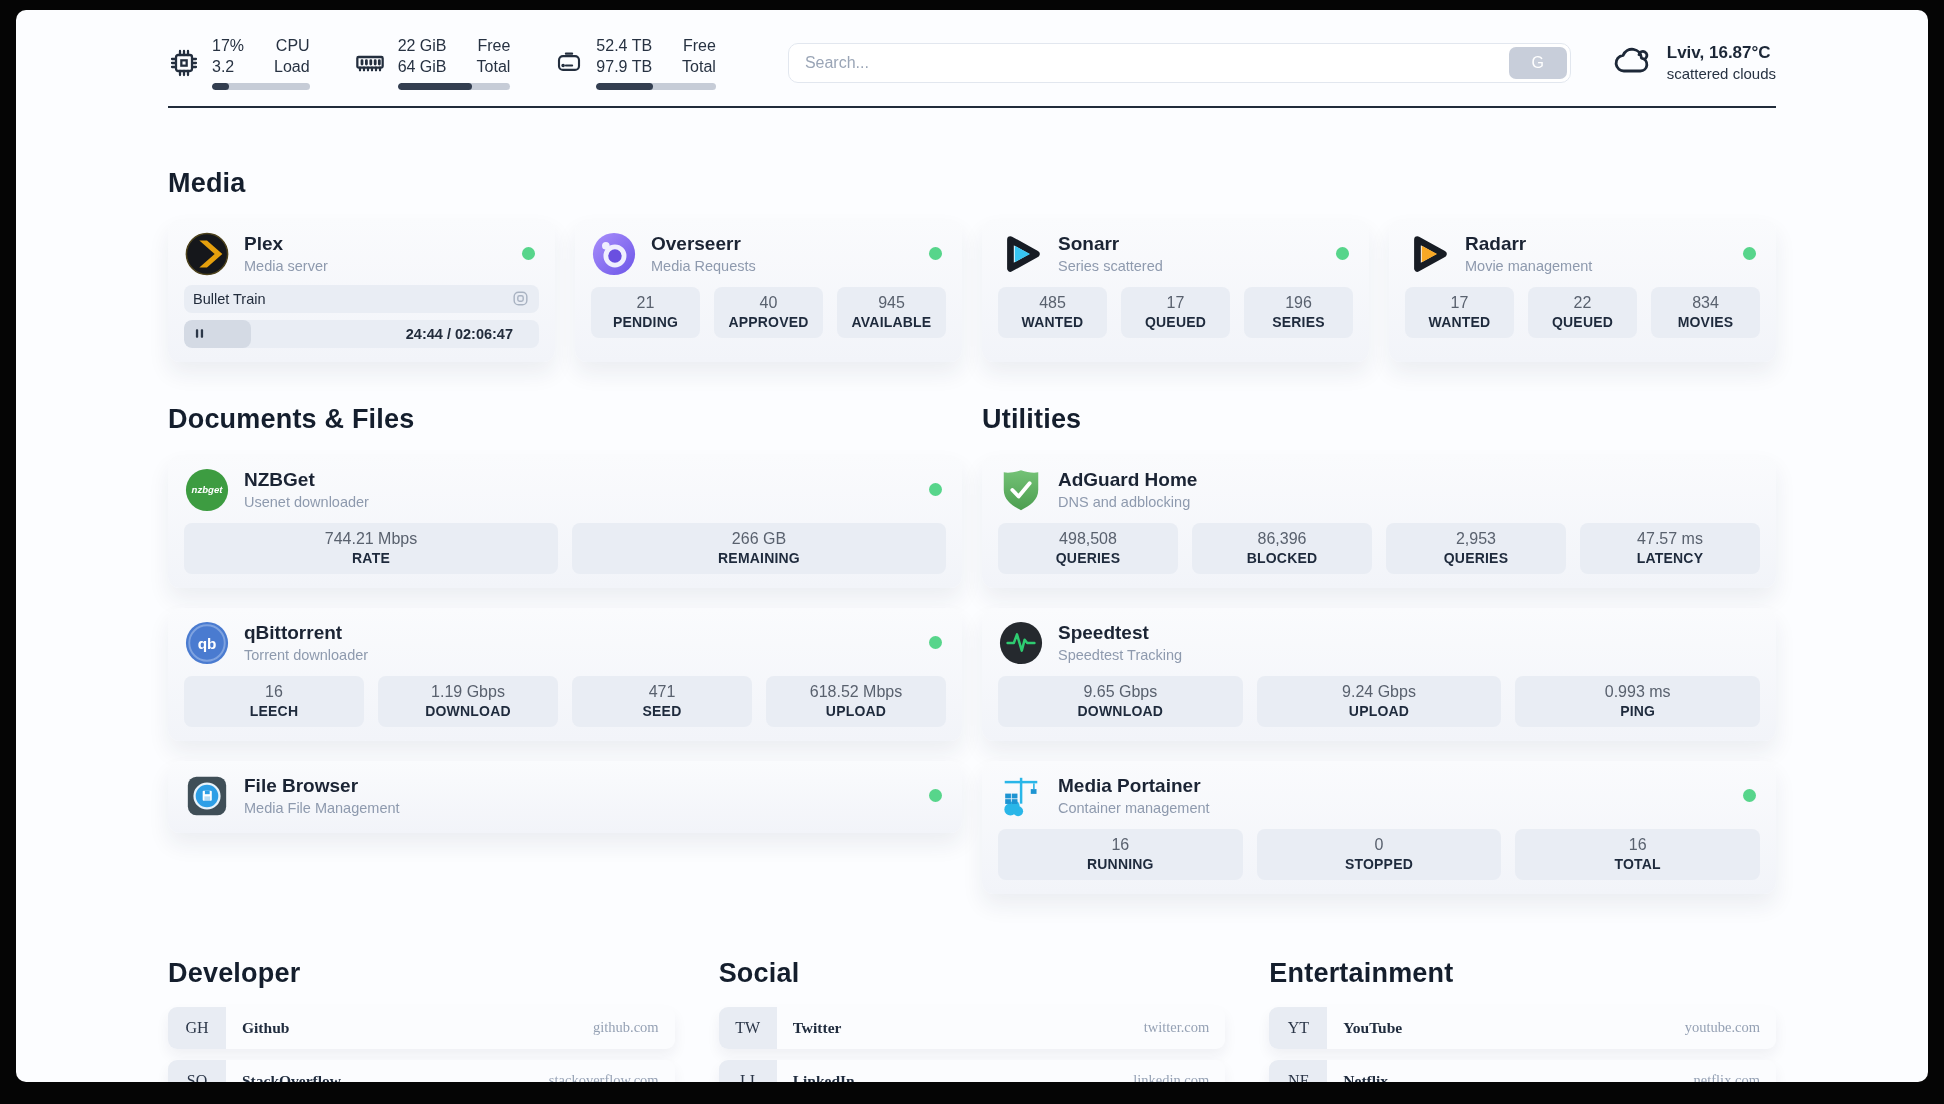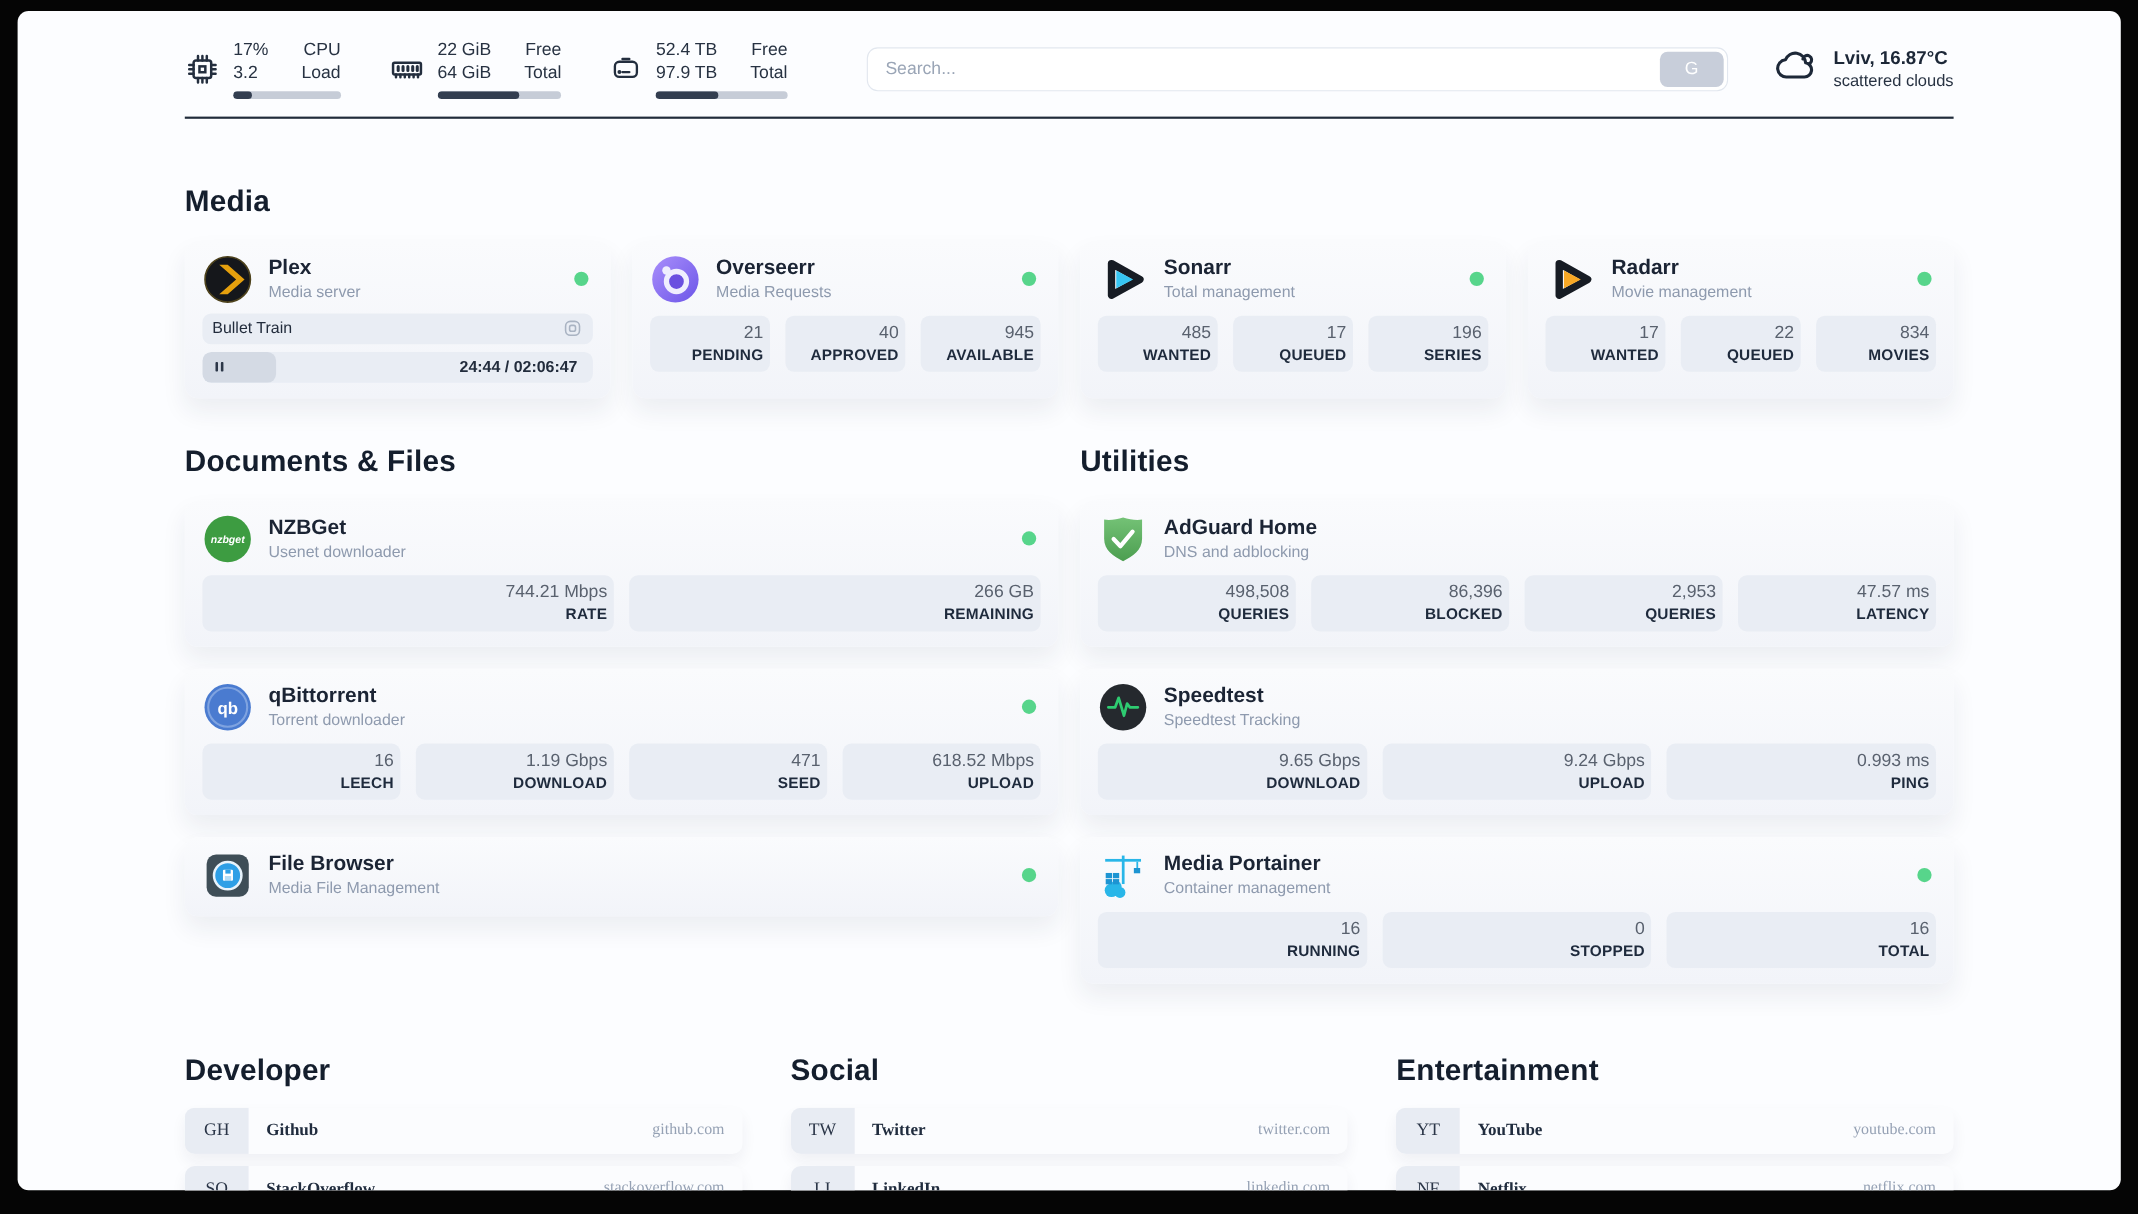--- a/index.html
+++ b/index.html
@@ -42,33 +42,33 @@
   .card { background:linear-gradient(180deg,#fafbfd 0%,#f2f4f9 100%); border-radius:12px;
     padding:12px 16px 14px; box-shadow:0 12px 22px rgba(30,42,66,.07); }
   .card-head { display:flex; align-items:center; gap:14px; min-height:46px; }
   .app-icon { width:46px; height:46px; flex:0 0 46px; display:flex; align-items:center; justify-content:center; }
   .app-icon svg { width:46px; height:46px; }
   .card-titles { flex:1; min-width:0; }
   .card-title { font-size:19px; font-weight:600; color:#1b2434; line-height:1.2; }
   .card-sub { font-size:14.5px; color:#8e9aae; margin-top:2px; }
   .dot { width:13px; height:13px; border-radius:50%; background:var(--online,#57d58b); margin-right:4px; }
   .stats { display:grid; grid-auto-flow:column; grid-auto-columns:1fr; gap:14px; margin-top:10px; }
-  .stat { background:#e9edf4; border-radius:8px; text-align:right; padding:7px 6px 8px; }
+  .stat { background:#e9edf4; border-radius:8px; text-align:center; padding:7px 6px 8px; }
   .stat-value { font-size:16px; color:#59616e; }
   .stat-label { font-size:14px; font-weight:700; color:#1e2a3c; margin-top:2px; letter-spacing:.2px; }
 
   
   .player { margin-top:8px; display:flex; flex-direction:column; gap:7px; }
   .p-row { background:#e9edf4; border-radius:8px; height:28px; display:flex; align-items:center; padding:0 9px; }
   .p-title { flex:1; font-size:14.5px; font-weight:400; color:#222c3c; }
   .p-cast { display:flex; color:#a9b3c2; }
   .p-seek { padding:0; position:relative; overflow:hidden; }
   .p-fill { height:100%; width:19%; background:#d4dae4; border-radius:8px; display:flex;
     align-items:center; padding-left:9px; }
-  .p-time { position:absolute; right:14px; top:0; bottom:0; display:flex; align-items:center;
+  .p-time { position:absolute; right:26px; top:0; bottom:0; display:flex; align-items:center;
     font-size:14.5px; font-weight:600; color:#222c3c; }
 
   
   .bm-sections { display:grid; grid-template-columns:1fr 1fr 1fr; gap:44px; margin-top:64px; }
   .bm-head { margin-bottom:18px; }
   .bm-row { display:flex; align-items:center; height:42px; background:#fbfcfe; border-radius:9px;
     overflow:hidden; box-shadow:0 7px 14px rgba(30,42,66,.06); margin-bottom:11px; cursor:pointer;font-family:Liberation Serif, serif; }
   .bm-abbr { width:58px; height:100%; background:#e8ecf3; display:flex; align-items:center;
     justify-content:center; font-size:16px; font-weight:500; color:#2b3648; flex:0 0 58px; }
   .bm-name { flex:1; font-size:15.5px; font-weight:600; color:#202c3e; padding-left:16px; }
@@ -252,21 +252,21 @@
       <div class="card">
         <div class="card-head">
       <span class="app-icon">
             <svg xmlns="http://www.w3.org/2000/svg" viewBox="0 0 48 48">
               <polygon points="13,9 40,24 13,39" fill="none" stroke="#171c24" stroke-width="7" stroke-linejoin="round"></polygon>
               <polygon points="17.5,15.5 33.5,24 17.5,32.5" fill="#37c5f2"></polygon>
             </svg>
           </span>
       <div class="card-titles">
         <div class="card-title">Sonarr</div>
-        <div class="card-sub">Total management</div>
+        <div class="card-sub">Series scattered</div>
       </div>
       <span class="dot"></span>
     </div>
         <div class="stats">
           <div class="stat">
         <div class="stat-value">485</div>
         <div class="stat-label">WANTED</div>
           </div>
           <div class="stat">
         <div class="stat-value">17</div>

